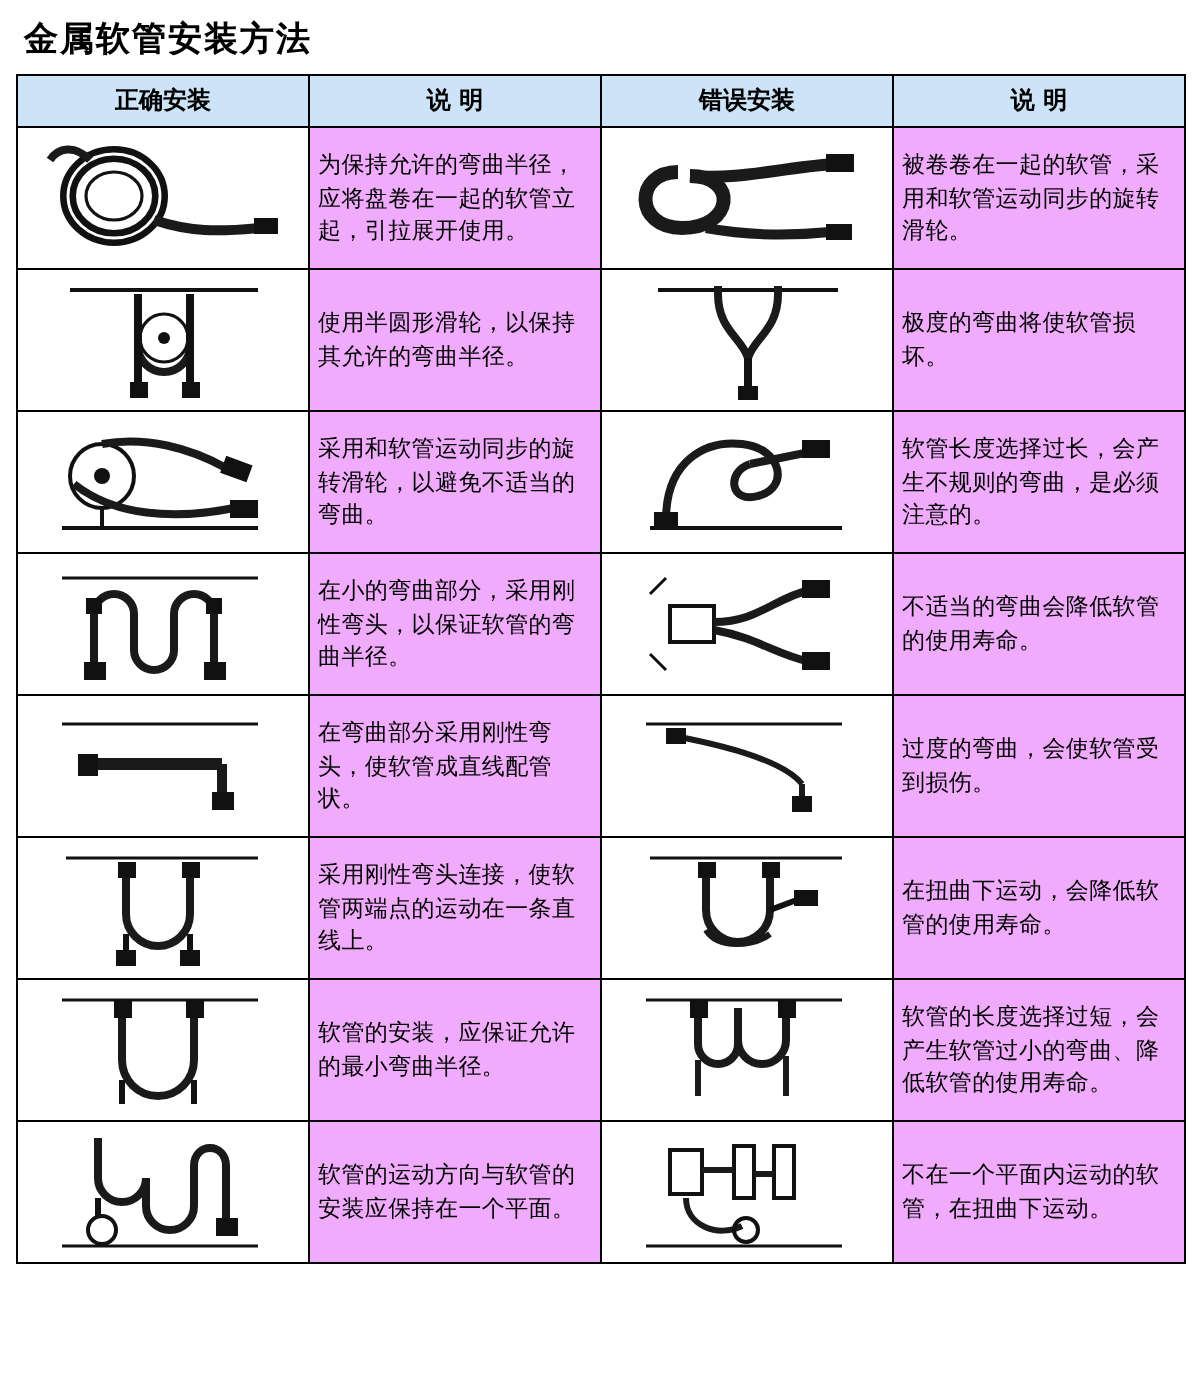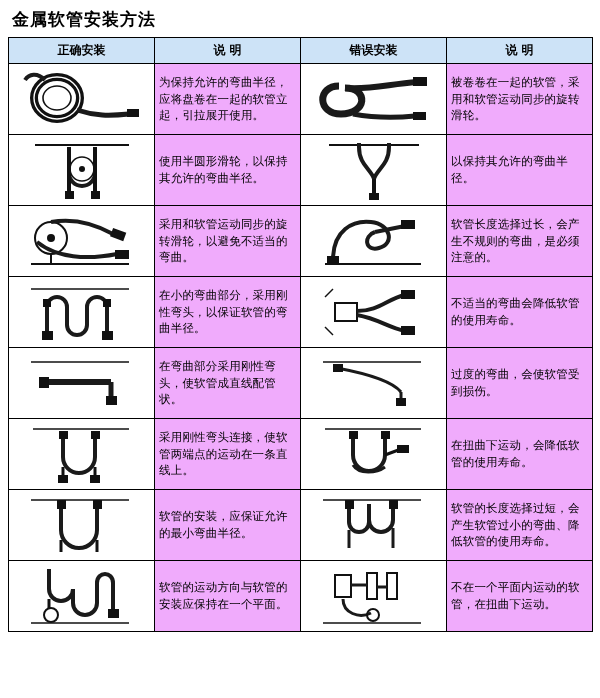--- a/index.html
+++ b/index.html
@@ -130,21 +130,21 @@
         <td class="pic col-pic">
           <svg width="130" height="62" viewBox="0 0 130 62">
             <line x1="20" y1="6" x2="110" y2="6" stroke="#111" stroke-width="2"></line>
             <path class="hose" d="M50 8 C50 26 62 30 65 40 C68 30 80 26 80 8" stroke-width="4"></path>
             <line x1="65" y1="40" x2="65" y2="58" stroke="#111" stroke-width="4"></line>
             <rect x="60" y="54" width="10" height="7" fill="#111"></rect>
             <path class="hose" d="M50 8 L50 4" stroke-width="4"></path>
             <path class="hose" d="M80 8 L80 4" stroke-width="4"></path>
           </svg>
         </td>
-        <td class="note col-note">以保持其允许的弯曲半径。</td>
+        <td class="note col-note">极度的弯曲将使软管损坏。</td>
       </tr>
 
       <tr>
         <td class="pic col-pic">
           <svg width="130" height="62" viewBox="0 0 130 62">
             <circle cx="34" cy="28" r="16" fill="none" stroke="#111" stroke-width="2"></circle>
             <circle cx="34" cy="28" r="4" fill="#111"></circle>
             <path class="hose" d="M34 12 C56 8 78 14 96 24" stroke-width="4"></path>
             <path class="hose" d="M20 32 C40 48 70 50 100 44" stroke-width="4"></path>
             <rect x="94" y="20" width="14" height="9" fill="#111" transform="rotate(20 101 25)"></rect>

